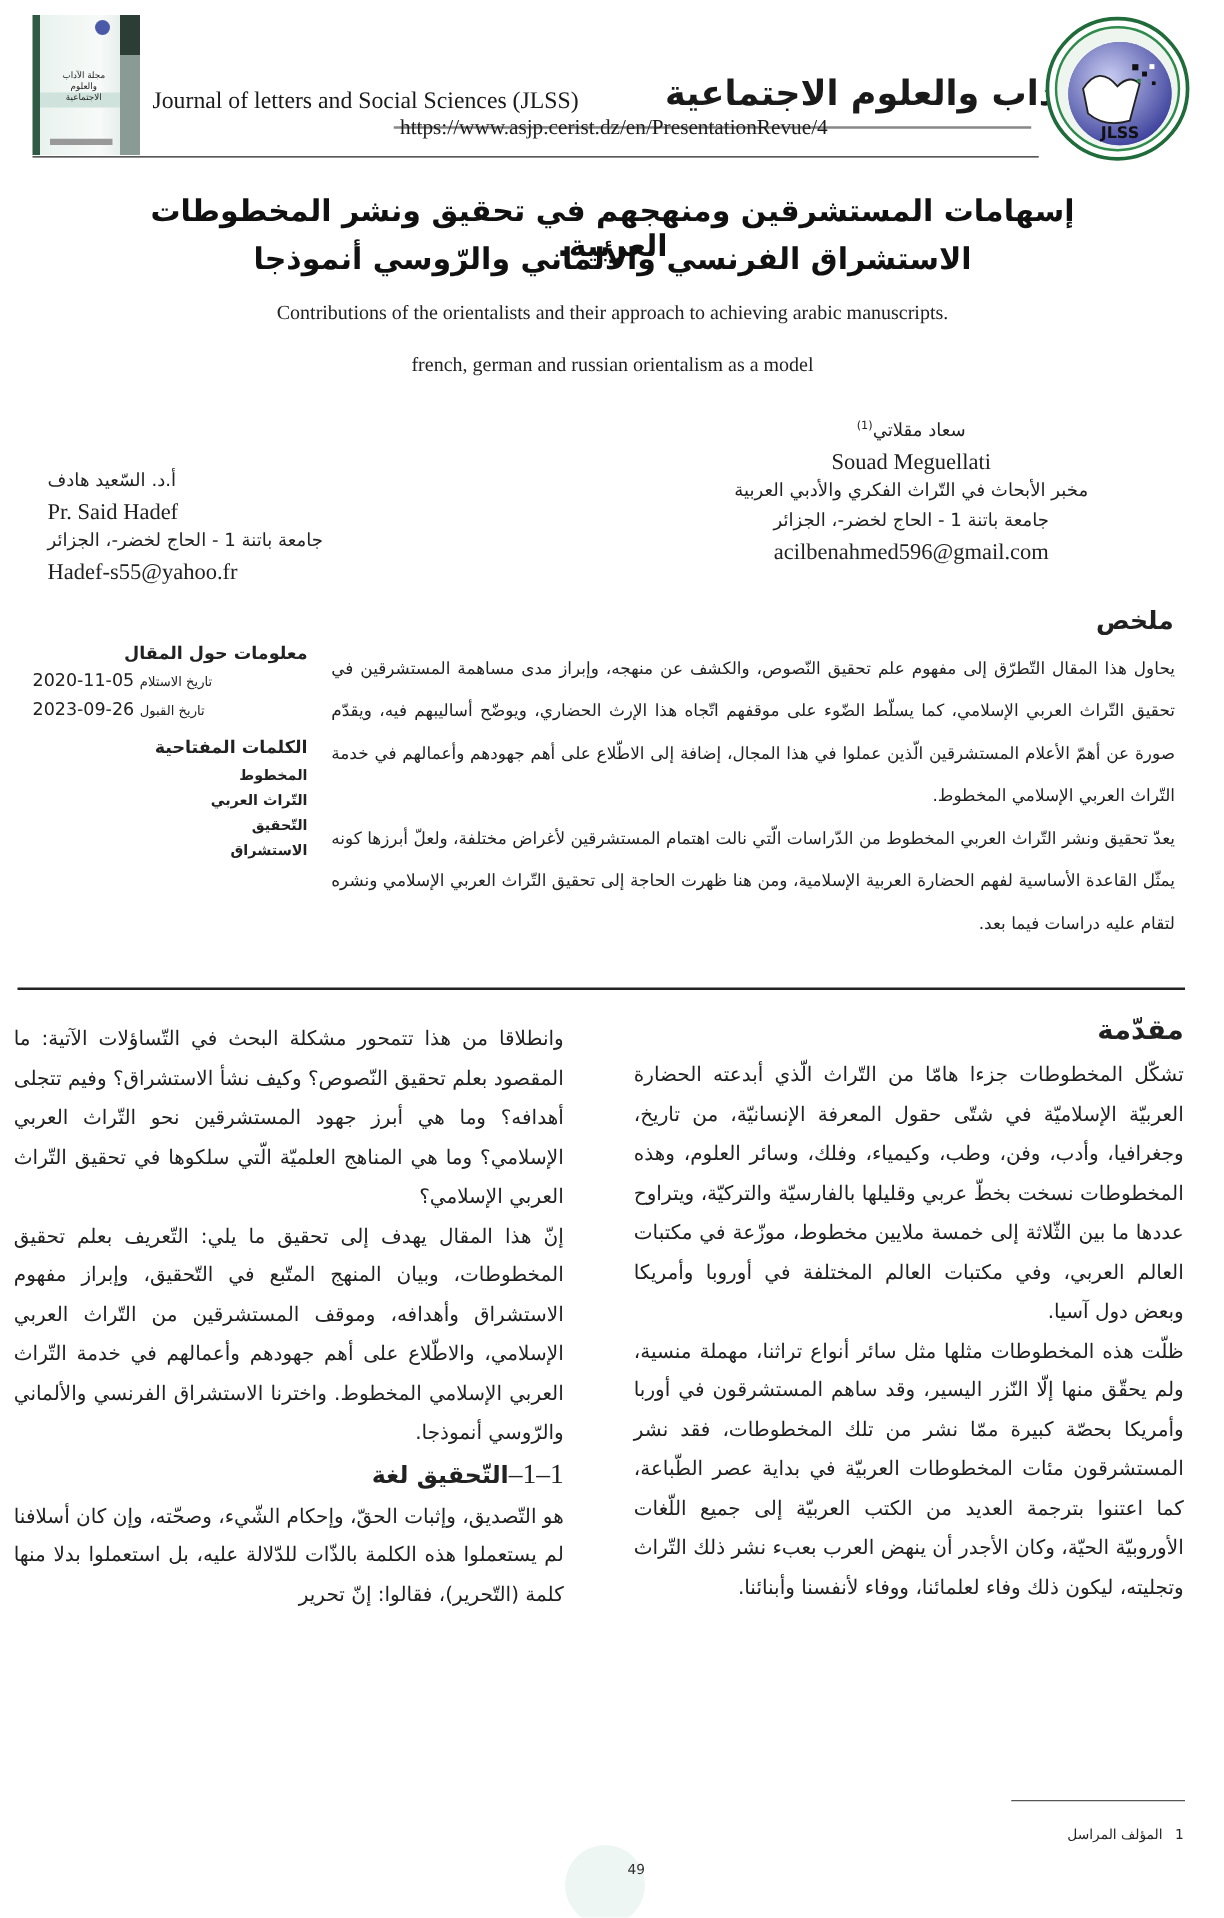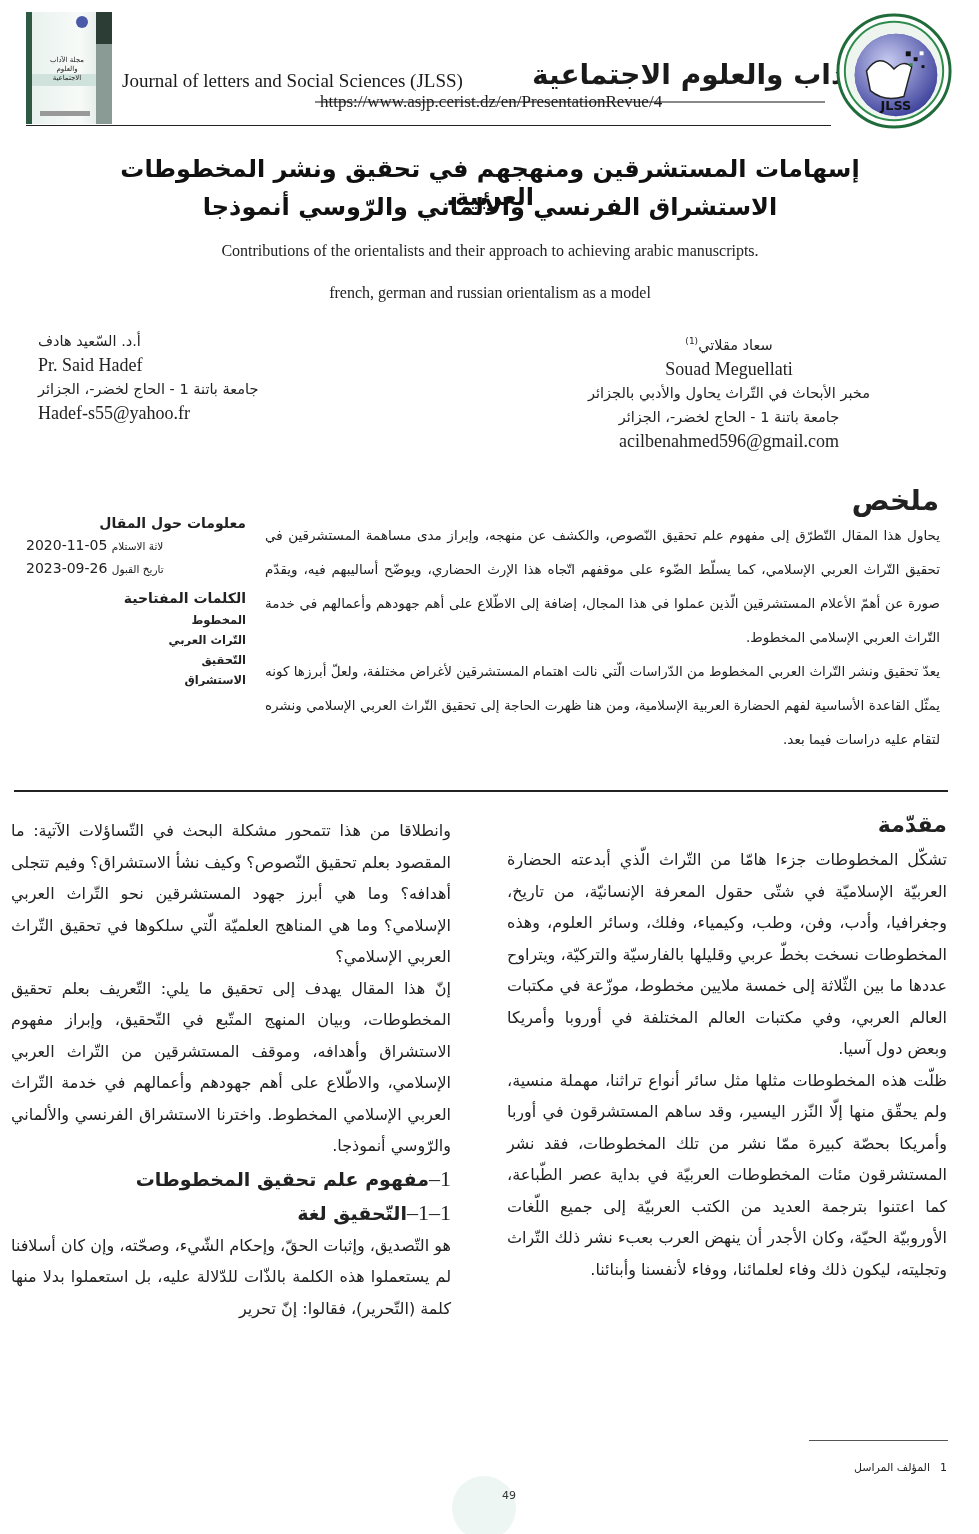--- a/index.html
+++ b/index.html
@@ -36,21 +36,21 @@
   .auth { font-size: 15px; line-height: 24px; }
   .auth-r { right: 40px; top: 329px; width: 420px; }
   .auth-l { left: 38px; top: 329px; width: 260px; direction: ltr; text-align: left; }
   .auth .ar { direction: rtl; font-size: 14.5px; }
   .auth .en { font-family: "Liberation Serif", serif; font-size: 18px; }
   .auth-l .ar { text-align: left; unicode-bidi: plaintext; }
   .auth-r .ar, .auth-r .en { text-align: center; }
   sup { font-size: 9px; }
 
   
-  .abstract-title { right: 40px; top: 484px; font-size: 28px; font-weight: bold; direction: rtl; }
+  .abstract-title { right: 40px; top: 484px; font-size: 20px; font-weight: bold; direction: rtl; }
   .abstract-body { left: 265px; width: 675px; top: 518px; font-size: 13.5px; line-height: 34px; direction: rtl; text-align: justify; }
   .abstract-body p { margin: 0; text-align-last: right; }
 
   .info { left: 26px; top: 512px; width: 220px; direction: rtl; text-align: left; }
   .info .head { font-size: 14px; font-weight: bold; line-height: 22px; text-align: left; }
   .info .row { font-size: 14px; line-height: 22px; text-align: left; direction: ltr; white-space: nowrap; }
   .info .row .lab { font-size: 10.5px; }
   .info .kw-head { margin-top: 6px; font-size: 14px; font-weight: bold; line-height: 24px; text-align: left; }
   .info .kw { font-size: 11.5px; font-weight: bold; line-height: 20px; text-align: left; }
 
@@ -114,37 +114,37 @@
 </svg>
 
 <div class="abs title-ar t1">إسهامات المستشرقين ومنهجهم في تحقيق ونشر المخطوطات العربية.</div>
 <div class="abs title-ar t2">الاستشراق الفرنسي والألماني والرّوسي أنموذجا</div>
 <div class="abs title-en e1 serif">Contributions of the orientalists and their approach to achieving arabic manuscripts.</div>
 <div class="abs title-en e2 serif">french, german and russian orientalism as a model</div>
 
 <div class="abs auth auth-r">
   <div class="ar"><span>سعاد مقلاتي</span><sup>(1)</sup></div>
   <div class="en">Souad Meguellati</div>
-  <div class="ar">مخبر الأبحاث في التّراث يحاول والأدبي بالجزائر</div>
+  <div class="ar">مخبر الأبحاث في التّراث الفكري والأدبي العربية</div>
   <div class="ar">جامعة باتنة 1 - الحاج لخضر-، الجزائر</div>
   <div class="en">acilbenahmed596@gmail.com</div>
 </div>
 
 <div class="abs auth auth-l">
-  <div class="ar" dir="rtl" style="text-align:center;width:max-content;">أ.د. السّعيد هادف</div>
+  <div class="ar" dir="rtl" style="text-align:center;width:max-content;margin-top:44px;">أ.د. السّعيد هادف</div>
   <div class="en">Pr. Said Hadef</div>
   <div class="ar" dir="rtl" style="text-align:right;width:max-content;">جامعة باتنة 1 - الحاج لخضر-، الجزائر</div>
   <div class="en">Hadef-s55@yahoo.fr</div>
 </div>
 
 <div class="abs info">
   <div class="head" dir="rtl" style="width:max-content;">معلومات حول المقال</div>
   <div class="row">
     <span>2020-11-05</span>
-    <span class="lab" dir="rtl">لاثة الاستلام</span>
+    <span class="lab" dir="rtl">تاريخ الاستلام</span>
   </div>
   <div class="row">
     <span>2023-09-26</span>
     <span class="lab" dir="rtl">تاريخ القبول</span>
   </div>
   <div class="kw-head" dir="rtl" style="width:max-content;">الكلمات المفتاحية</div>
   <div class="kw" dir="rtl" style="width:max-content;">المخطوط</div>
   <div class="kw" dir="rtl" style="width:max-content;">التّراث العربي</div>
   <div class="kw" dir="rtl" style="width:max-content;">التّحقيق</div>
   <div class="kw" dir="rtl" style="width:max-content;">الاستشراق</div>
@@ -160,21 +160,20 @@
 
 <div class="abs col col-r">
   <p class="intro-title">مقدّمة</p>
   <p>تشكّل المخطوطات جزءا هامّا من التّراث الّذي أبدعته الحضارة العربيّة الإسلاميّة في شتّى حقول المعرفة الإنسانيّة، من تاريخ، وجغرافيا، وأدب، وفن، وطب، وكيمياء، وفلك، وسائر العلوم، وهذه المخطوطات نسخت بخطّ عربي وقليلها بالفارسيّة والتركيّة، ويتراوح عددها ما بين الثّلاثة إلى خمسة ملايين مخطوط، موزّعة في مكتبات العالم العربي، وفي مكتبات العالم المختلفة في أوروبا وأمريكا وبعض دول آسيا.</p>
   <p>ظلّت هذه المخطوطات مثلها مثل سائر أنواع تراثنا، مهملة منسية، ولم يحقّق منها إلّا النّزر اليسير، وقد ساهم المستشرقون في أوربا وأمريكا بحصّة كبيرة ممّا نشر من تلك المخطوطات، فقد نشر المستشرقون مئات المخطوطات العربيّة في بداية عصر الطّباعة، كما اعتنوا بترجمة العديد من الكتب العربيّة إلى جميع اللّغات الأوروبيّة الحيّة، وكان الأجدر أن ينهض العرب بعبء نشر ذلك التّراث وتجليته، ليكون ذلك وفاء لعلمائنا، ووفاء لأنفسنا وأبنائنا.</p>
 </div>
 
 <div class="abs col col-l">
   <p>وانطلاقا من هذا تتمحور مشكلة البحث في التّساؤلات الآتية: ما المقصود بعلم تحقيق النّصوص؟ وكيف نشأ الاستشراق؟ وفيم تتجلى أهدافه؟ وما هي أبرز جهود المستشرقين نحو التّراث العربي الإسلامي؟ وما هي المناهج العلميّة الّتي سلكوها في تحقيق التّراث العربي الإسلامي؟</p>
   <p>إنّ هذا المقال يهدف إلى تحقيق ما يلي: التّعريف بعلم تحقيق المخطوطات، وبيان المنهج المتّبع في التّحقيق، وإبراز مفهوم الاستشراق وأهدافه، وموقف المستشرقين من التّراث العربي الإسلامي، والاطّلاع على أهم جهودهم وأعمالهم في خدمة التّراث العربي الإسلامي المخطوط. واخترنا الاستشراق الفرنسي والألماني والرّوسي أنموذجا.</p>
-  <p class="sec-title"><span class="num">1–</span><span>مفهوم علم تحقيق المخطوطات</span></p>
   <p class="sec-title"><span class="num">1–1–</span><span>التّحقيق لغة</span></p>
   <p>هو التّصديق، وإثبات الحقّ، وإحكام الشّيء، وصحّته، وإن كان أسلافنا لم يستعملوا هذه الكلمة بالذّات للدّلالة عليه، بل استعملوا بدلا منها كلمة (التّحرير)، فقالوا: إنّ تحرير</p>
 </div>
 
 <div class="abs fn-line"></div>
 <div class="abs fn">
   <span class="n">1</span><span>المؤلف المراسل</span>
 </div>
 
 <div class="abs page-bubble"></div>

